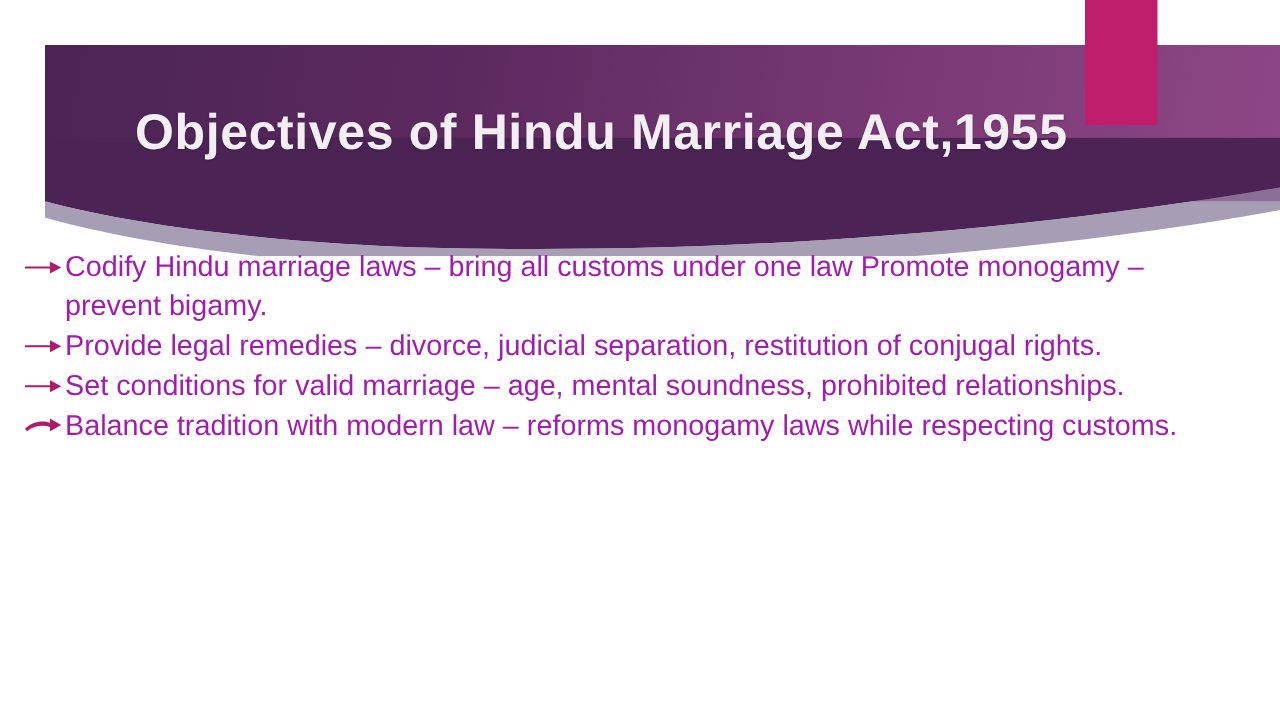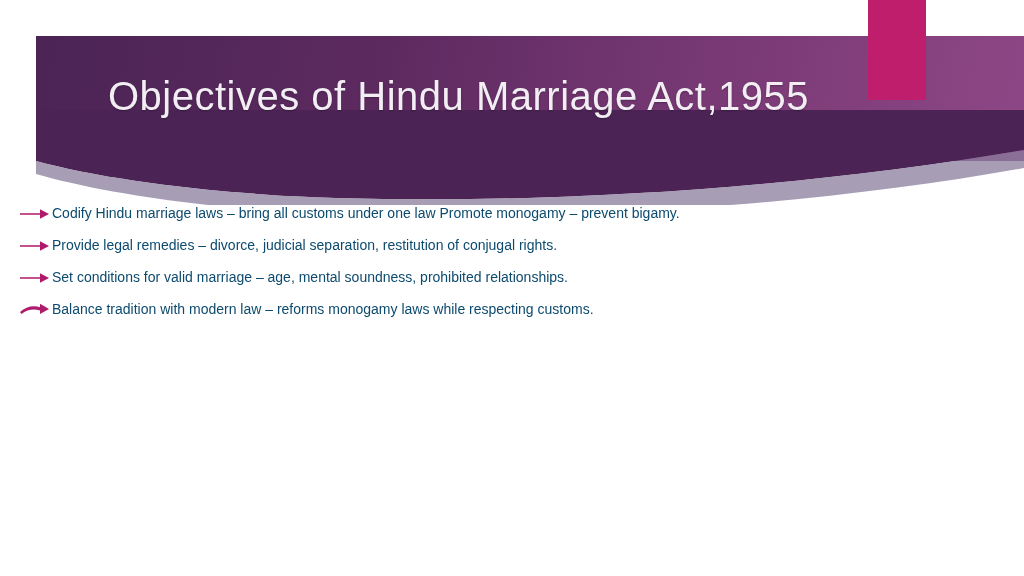--- a/index.html
+++ b/index.html
@@ -48,24 +48,24 @@
     right: 98px;
     top: 0px;
     width: 58px;
     height: 100px;
     background: #bf1e6d;
   }
 
   .slide-title {
     position: absolute;
     left: 108px;
-    top: 74px;
+    top: 84px;
     color: #f2eef4;
     font-size: 40px;
-    font-weight: 400;
+    font-weight: 700;
     letter-spacing: 0.5px;
     white-space: nowrap;
     text-shadow: 0 1px 2px rgba(0,0,0,0.25);
   }
 
   
   .body-list {
     position: absolute;
     left: 20px;
     top: 198px;
@@ -79,23 +79,23 @@
   .bullet-mark {
     flex: 0 0 auto;
     width: 32px;
     padding-top: 9px;
     color: #b01a6a;
     line-height: 1;
   }
   .bullet-mark svg { display: block; }
   .bullet-text {
     flex: 1 1 auto;
-    font-size: 14px;
+    font-size: 23px;
     line-height: 31px;
-    color: #0c4a6e;
+    color: #a21caf;
     font-weight: 400;
   }
 </style>
 </head>
 <body>
 
 <div class="slide">
 
   <div class="header-band"></div>
 

